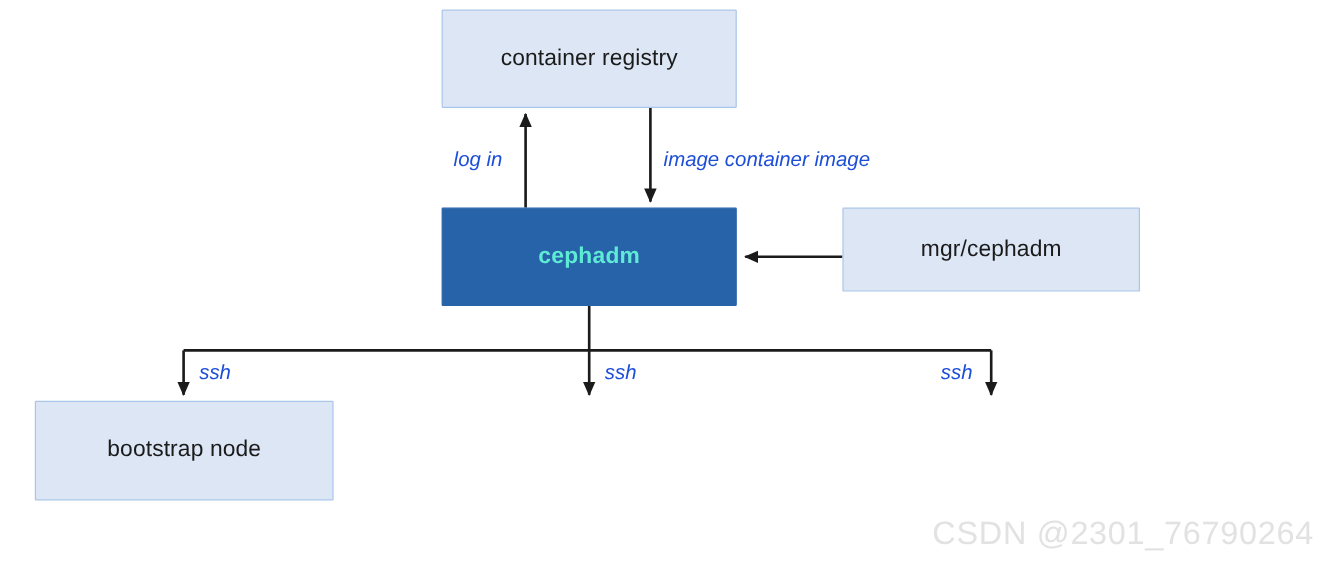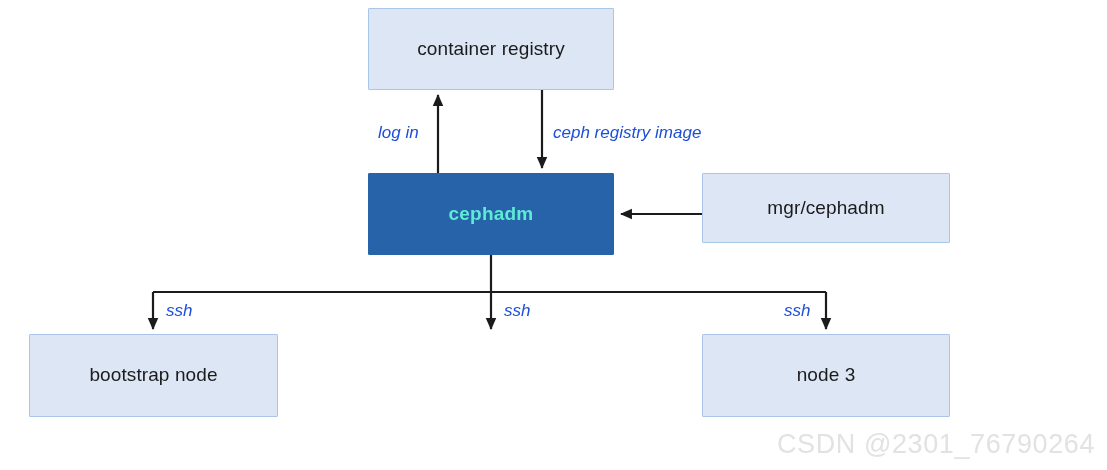--- a/index.html
+++ b/index.html
@@ -129,27 +129,24 @@
 
   <div class="node light" style="left:702px; top:173px; width:248px; height:70px;">
     <span class="node-label">mgr/cephadm</span>
   </div>
 
   <div class="node light" style="left:29px; top:334px; width:249px; height:83px;">
     <span class="node-label">bootstrap node</span>
   </div>
 
 
-  <div class="node light" style="left:702px; top:334px; width:248px; height:83px;">
-    <span class="node-label">node 3</span>
-  </div>
 
   <div class="edge-label" style="left:378px; top:124px;">log in</div>
 
-  <div class="edge-label" style="left:553px; top:124px;">ceph registry image</div>
+  <div class="edge-label" style="left:553px; top:124px;">image container image</div>
 
   <div class="edge-label" style="left:166px; top:302px;">ssh</div>
 
   <div class="edge-label" style="left:504px; top:302px;">ssh</div>
 
   <div class="edge-label" style="left:784px; top:302px;">ssh</div>
 
   <div id="watermark">CSDN @2301_76790264</div>
 
 </div>

